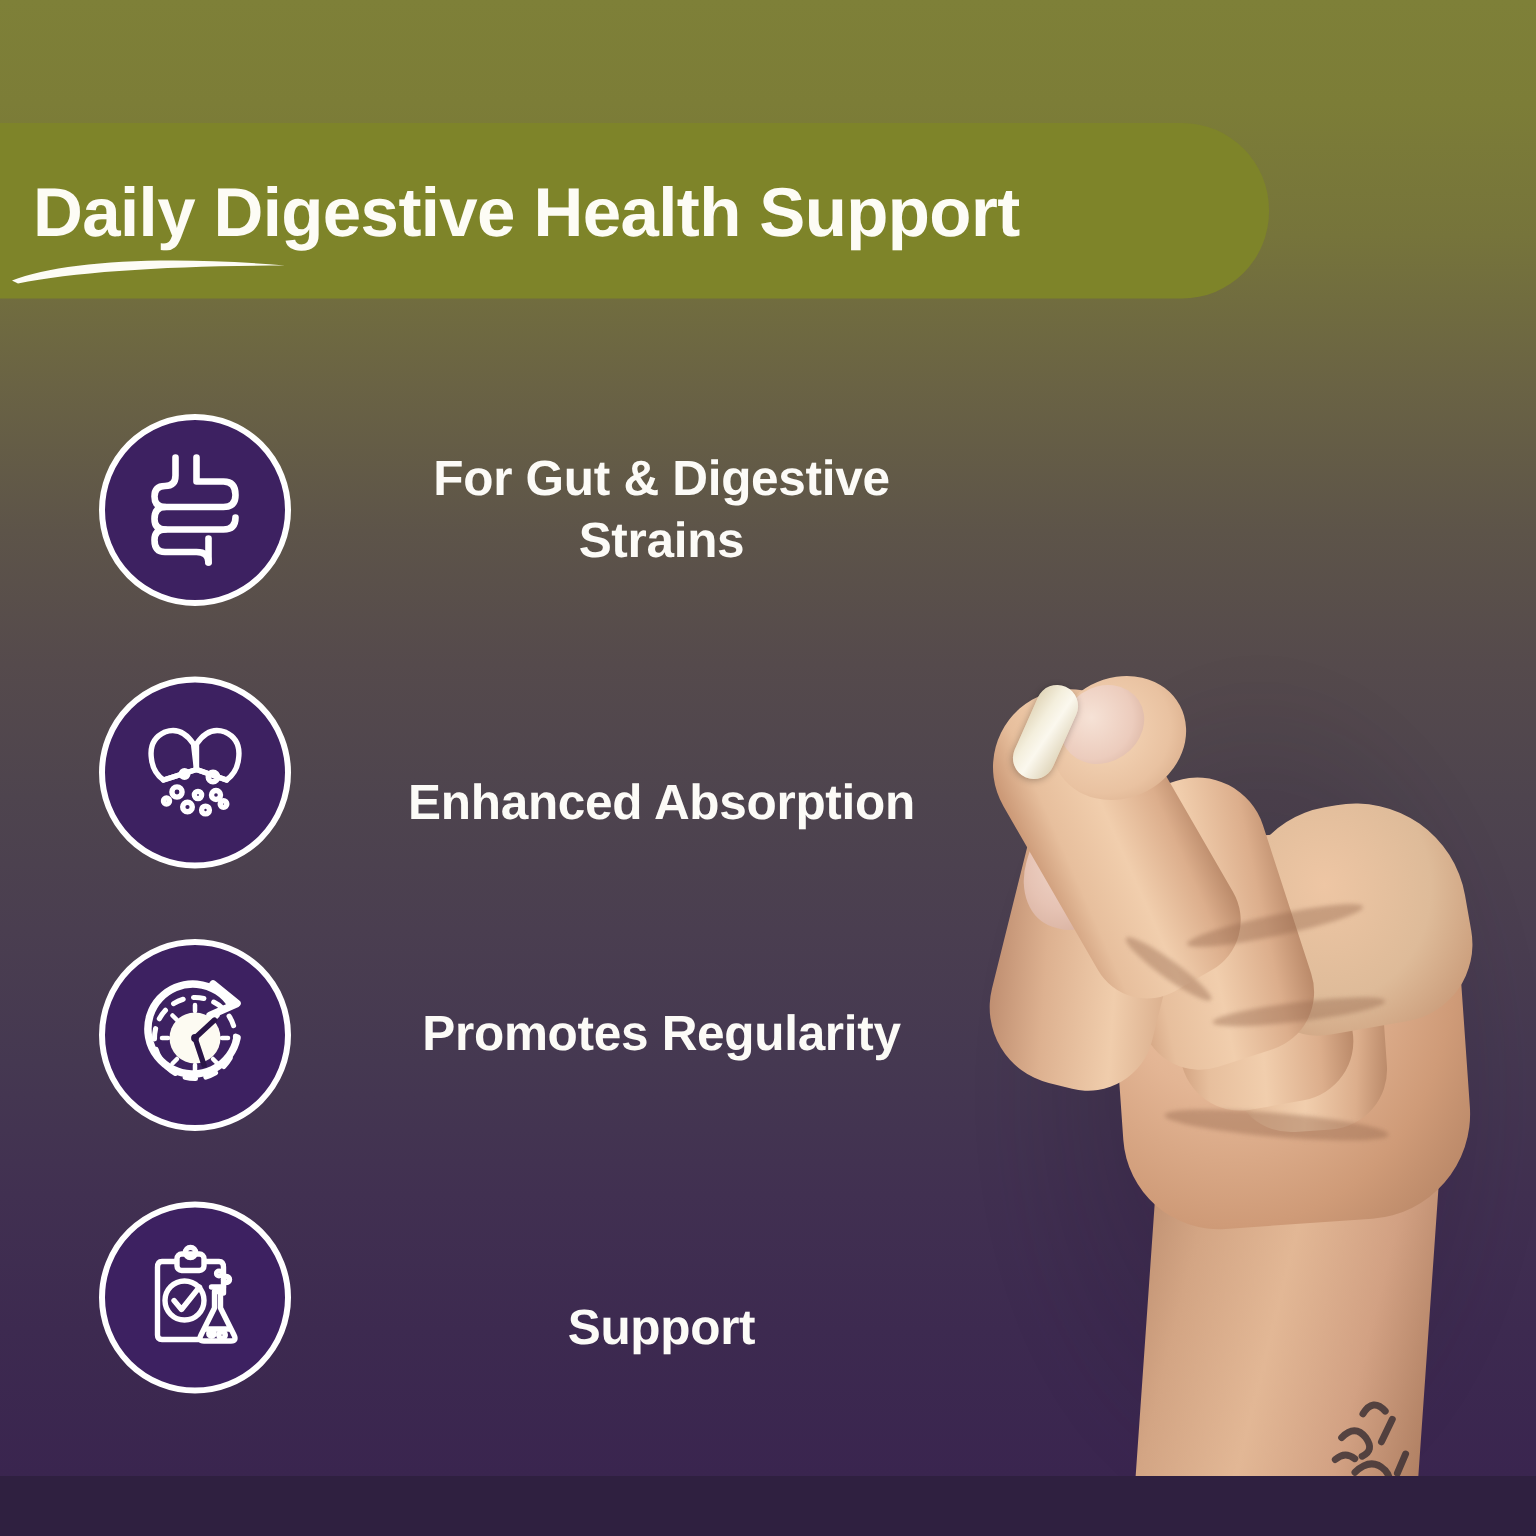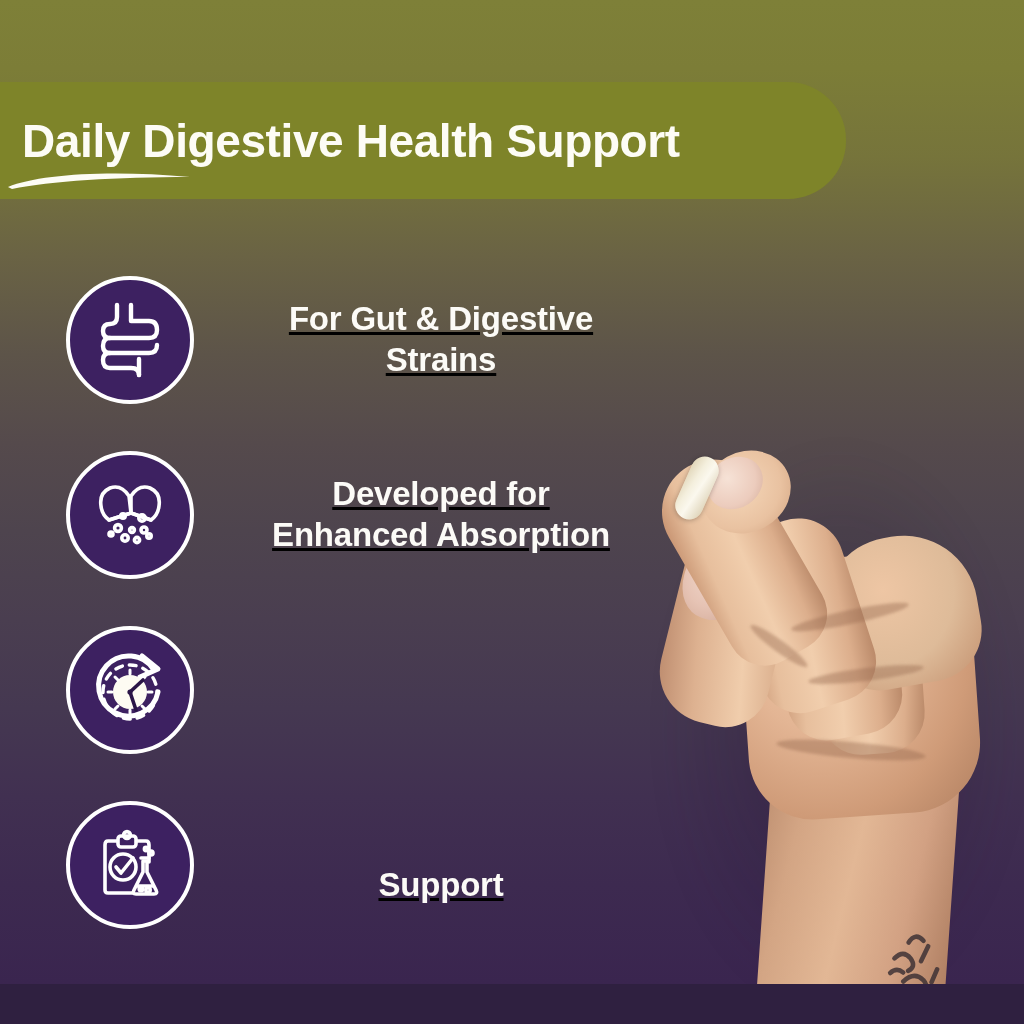--- a/index.html
+++ b/index.html
@@ -187,21 +187,20 @@
   .features {
     position: absolute;
     left: 0;
     top: 252px;
     width: 700px;
   }
   .feature-row {
     display: flex;
     align-items: center;
     height: 175px;
-    text-decoration: underline;
   }
   .icon-circle {
     flex: 0 0 auto;
     margin-left: 66px;
     width: 128px;
     height: 128px;
     border-radius: 50%;
     background: #3d2161;
     border: 4px solid #ffffff;
     box-sizing: border-box;
@@ -301,21 +300,21 @@
             <circle cx="45" cy="58" r="2.4"></circle>
             <circle cx="57" cy="58" r="3.0"></circle>
             <circle cx="24" cy="62" r="2.0"></circle>
             <circle cx="38" cy="66" r="3.2"></circle>
             <circle cx="50" cy="68" r="2.6"></circle>
             <circle cx="62" cy="64" r="2.2"></circle>
           </g>
         </svg>
       </div>
       <div class="feature-text">
-        <span>Developed for</span><br>
+        <br>
         <span>Enhanced Absorption</span>
       </div>
     </div>
 
     <div class="feature-row">
       <div class="icon-circle">
         <svg width="88" height="88" viewBox="0 0 88 88">
           <g fill="none" stroke="#ffffff" stroke-linecap="round" stroke-linejoin="round">
             <path d="M68 24 A30 30 0 1 0 72 46" stroke-width="5"></path>
             <path d="M56 10 L72 23 L54 31" stroke-width="5"></path>
@@ -330,20 +329,23 @@
                 <path d="M56 60 L59 63"></path>
               <path d="M59 31 L56 34"></path>
                 <path d="M32 60 L29 63"></path>
             </g>
             <path d="M44 46 L57 34" stroke="#2a1547" stroke-width="3.6"></path>
             <path d="M44 46 L50 64" stroke="#2a1547" stroke-width="3.6"></path>
             <circle cx="44" cy="46" r="2.6" fill="#2a1547" stroke="none"></circle>
           </g>
         </svg>
       </div>
+      <div class="feature-text">
+        <span>Promotes Regularity</span>
+      </div>
     </div>
 
     <div class="feature-row">
       <div class="icon-circle">
         <svg width="86" height="86" viewBox="0 0 86 86">
           <g fill="none" stroke="#ffffff" stroke-width="3.6" stroke-linecap="round" stroke-linejoin="round">
             <path d="M30 19 L21 19 Q18 19 18 23 L18 68 Q18 71 21 71 L46 71"></path>
             <path d="M50 19 L59 19 Q62 19 62 23 L62 40"></path>
             <rect x="31" y="14" width="18" height="11" rx="3"></rect>
             <circle cx="40" cy="13" r="3.4"></circle>

